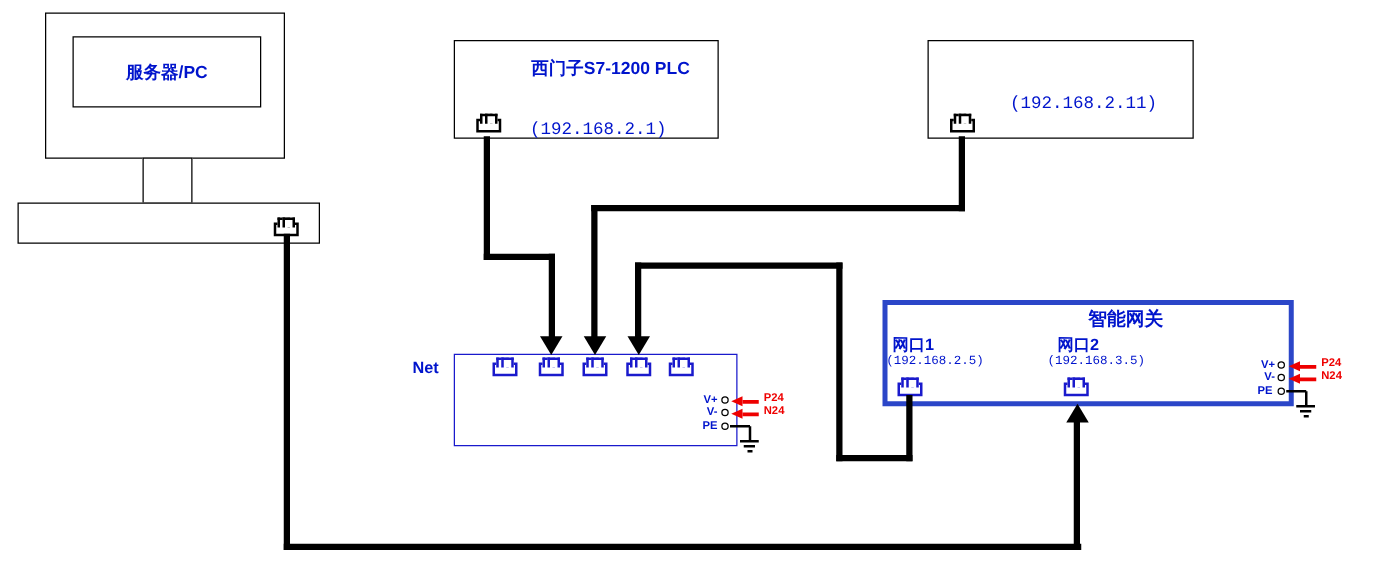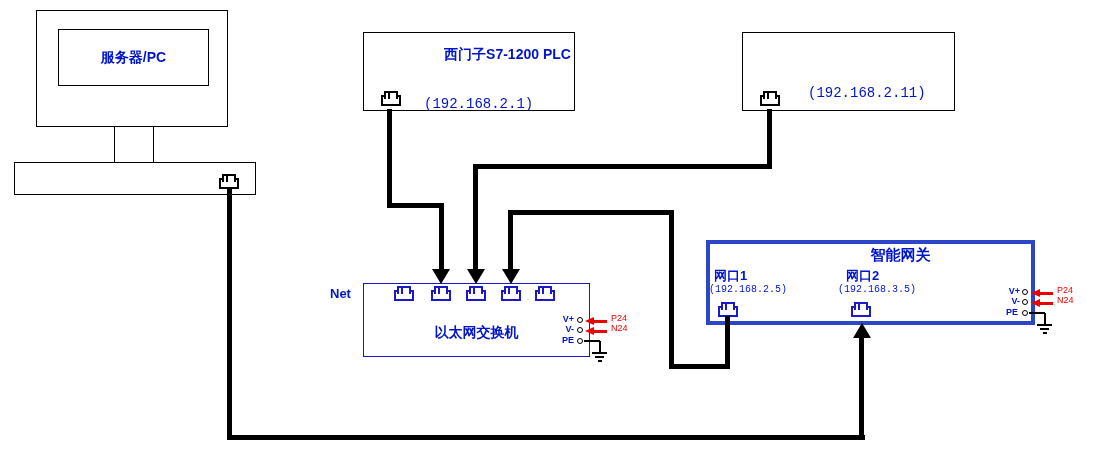--- a/index.html
+++ b/index.html
@@ -17,21 +17,21 @@
   .cable{position:absolute;background:#000}
   .arr-down{position:absolute;width:0;height:0;border-left:9px solid transparent;border-right:9px solid transparent;border-top:15px solid #000}
   .arr-up{position:absolute;width:0;height:0;border-left:9px solid transparent;border-right:9px solid transparent;border-bottom:15px solid #000}
   .port{position:absolute;width:20px;height:11px;border:2px solid currentColor;background:#fff}
   .port::before,.port::after{content:"";position:absolute;top:-6px;width:6px;height:6px;border:2px solid currentColor;border-bottom:none;background:#fff}
   .port::before{left:1px}
   .port::after{right:1px}
   .port-black{color:#000}
   .port-blue{color:var(--switch_border,#1a1acc)}
   .tlabel{position:absolute;width:22px;text-align:right;font-size:9px;line-height:1;font-weight:bold;color:var(--blue,#0014cc);white-space:nowrap}
-  .rlabel{position:absolute;font-size:9px;line-height:1;font-weight:normal;color:var(--red,#ee0000);white-space:nowrap}
+  .rlabel{position:absolute;font-size:9px;line-height:1;font-weight:bold;color:var(--red,#ee0000);white-space:nowrap}
   .circle{position:absolute;width:6px;height:6px;border:1px solid #000;border-radius:50%;background:#fff}
   .red-arrow{position:absolute;display:flex;align-items:center;height:8px}
   .red-arrow .head{width:0;height:0;border-top:4px solid transparent;border-bottom:4px solid transparent;border-right:9px solid var(--red,#ee0000)}
   .red-arrow .bar{width:13px;height:3px;background:var(--red,#ee0000)}
   .pe-line{position:absolute;height:2px;background:#000}
   .ground{position:absolute;width:15px}
   .ground div{background:#000;margin:0 auto}
   .ground .stem{width:2px;height:11px}
   .ground .b1{width:15px;height:2px}
   .ground .b2{width:9px;height:2px;margin-top:2px}
@@ -45,36 +45,35 @@
 
   <div class="box-black" style="left:36px;top:10px;width:192px;height:117px"></div>
   <div class="box-black ctr" style="left:58px;top:29px;width:151px;height:57px">
     <span class="dtitle fs14">服务器/PC</span>
   </div>
   <div class="box-black" style="left:114px;top:126px;width:40px;height:37px"></div>
   <div class="box-black" style="left:14px;top:162px;width:242px;height:33px"></div>
   <div class="port port-black" style="left:219px;top:178px"></div>
 
   <div class="box-black" style="left:363px;top:32px;width:212px;height:79px"></div>
-  <div class="abs ctr dtitle fs14" style="left:382px;top:46px;width:251px">西门子S7-1200 PLC</div>
+  <div class="abs ctr dtitle fs14" style="left:363px;top:46px;width:251px">西门子S7-1200 PLC</div>
   <div class="port port-black" style="left:381px;top:95px"></div>
   <div class="ip" style="left:424px;top:96px">(192.168.2.1)</div>
 
   <div class="box-black" style="left:742px;top:32px;width:213px;height:79px"></div>
   <div class="port port-black" style="left:760px;top:95px"></div>
-  <div class="ip" style="left:808px;top:85px">(192.168.2.11)</div>
+  <div class="ip" style="left:808px;top:75px">(192.168.2.11)</div>
 
   <div class="netlbl" style="left:330px;top:287px">Net</div>
   <div class="box-blue" style="left:363px;top:283px;width:227px;height:74px"></div>
   <div class="port port-blue" style="left:394px;top:290px"></div>
   <div class="port port-blue" style="left:431px;top:290px"></div>
   <div class="port port-blue" style="left:466px;top:290px"></div>
   <div class="port port-blue" style="left:501px;top:290px"></div>
   <div class="port port-blue" style="left:535px;top:290px"></div>
-  <div class="abs ctr dtitle fs14" style="left:363px;top:324px;width:227px">以太网交换机</div>
 
   <div class="tlabel" style="left:552px;top:315px">V+</div>
   <div class="circle" style="left:577px;top:317px"></div>
   <div class="red-arrow" style="left:585px;top:317px">
       <span class="head"></span>
       <span class="bar"></span>
     </div>
   <div class="rlabel" style="left:611px;top:314px">P24</div>
 
   <div class="tlabel" style="left:552px;top:325px">V-</div>

